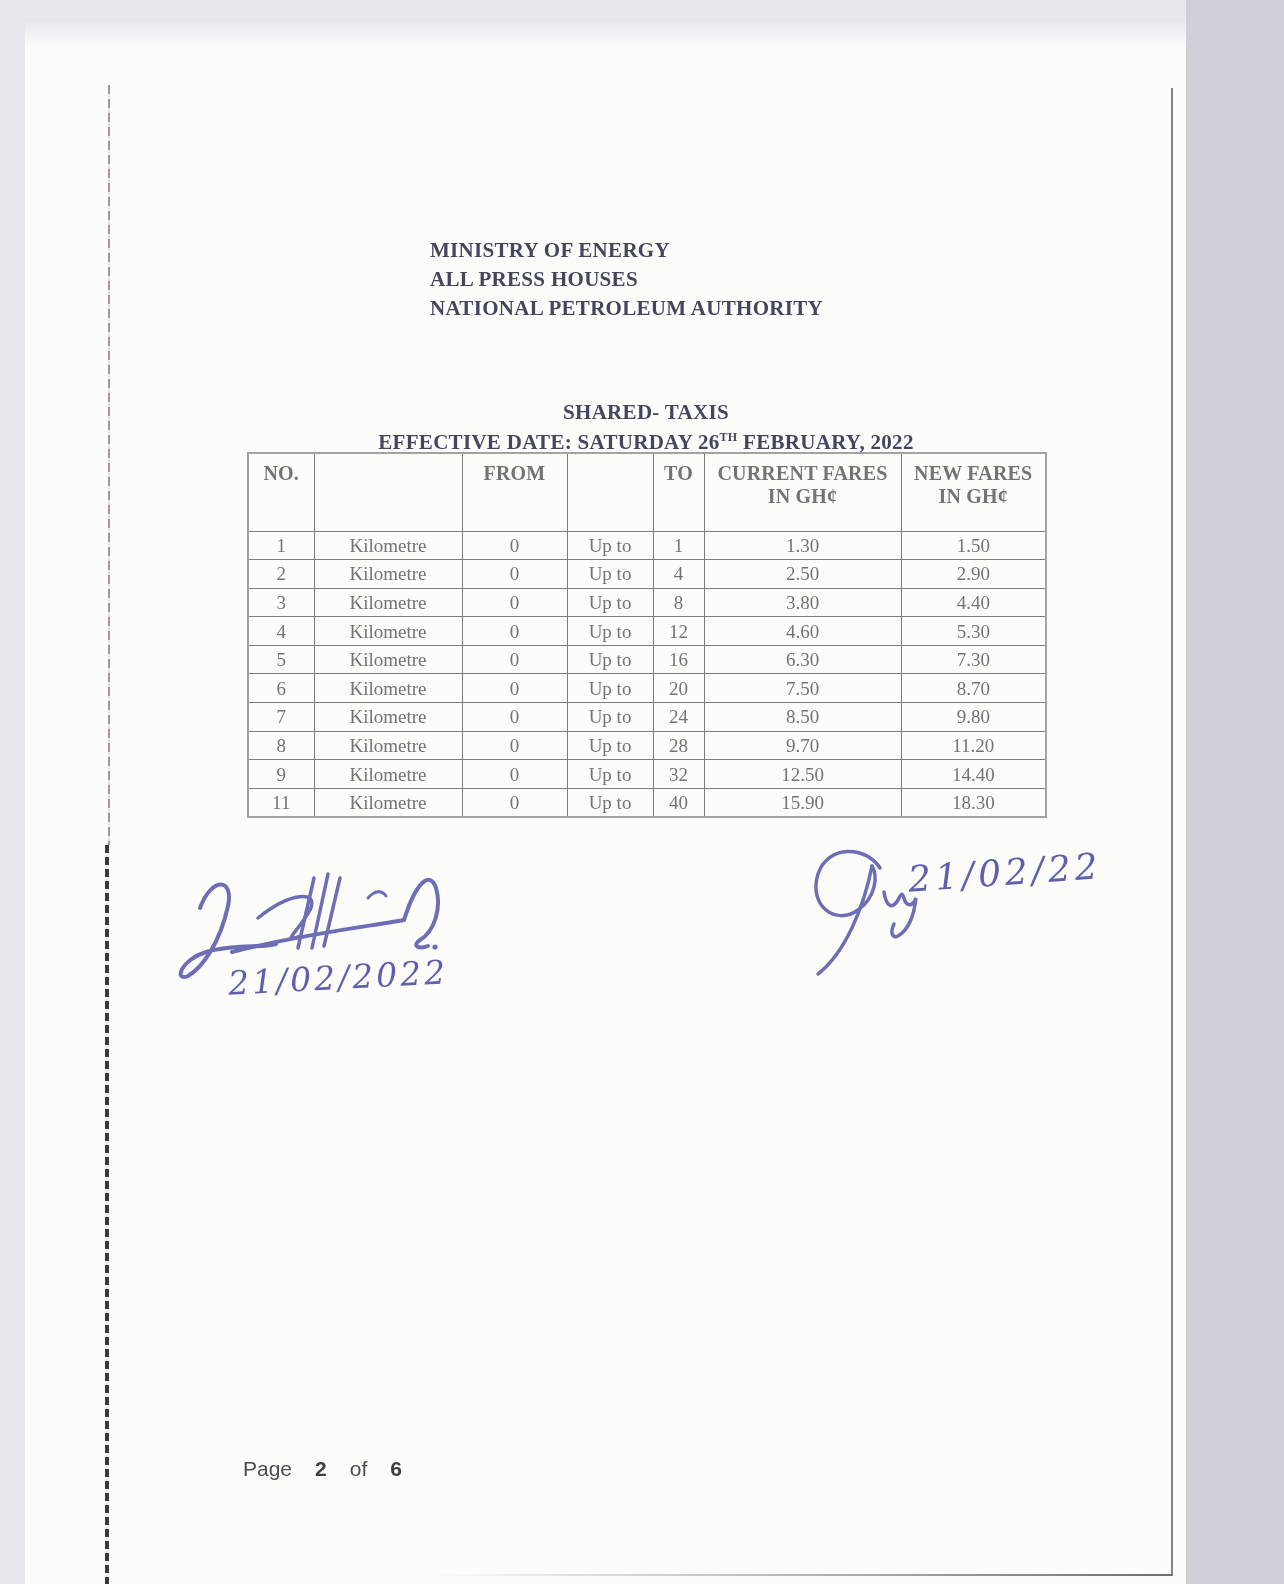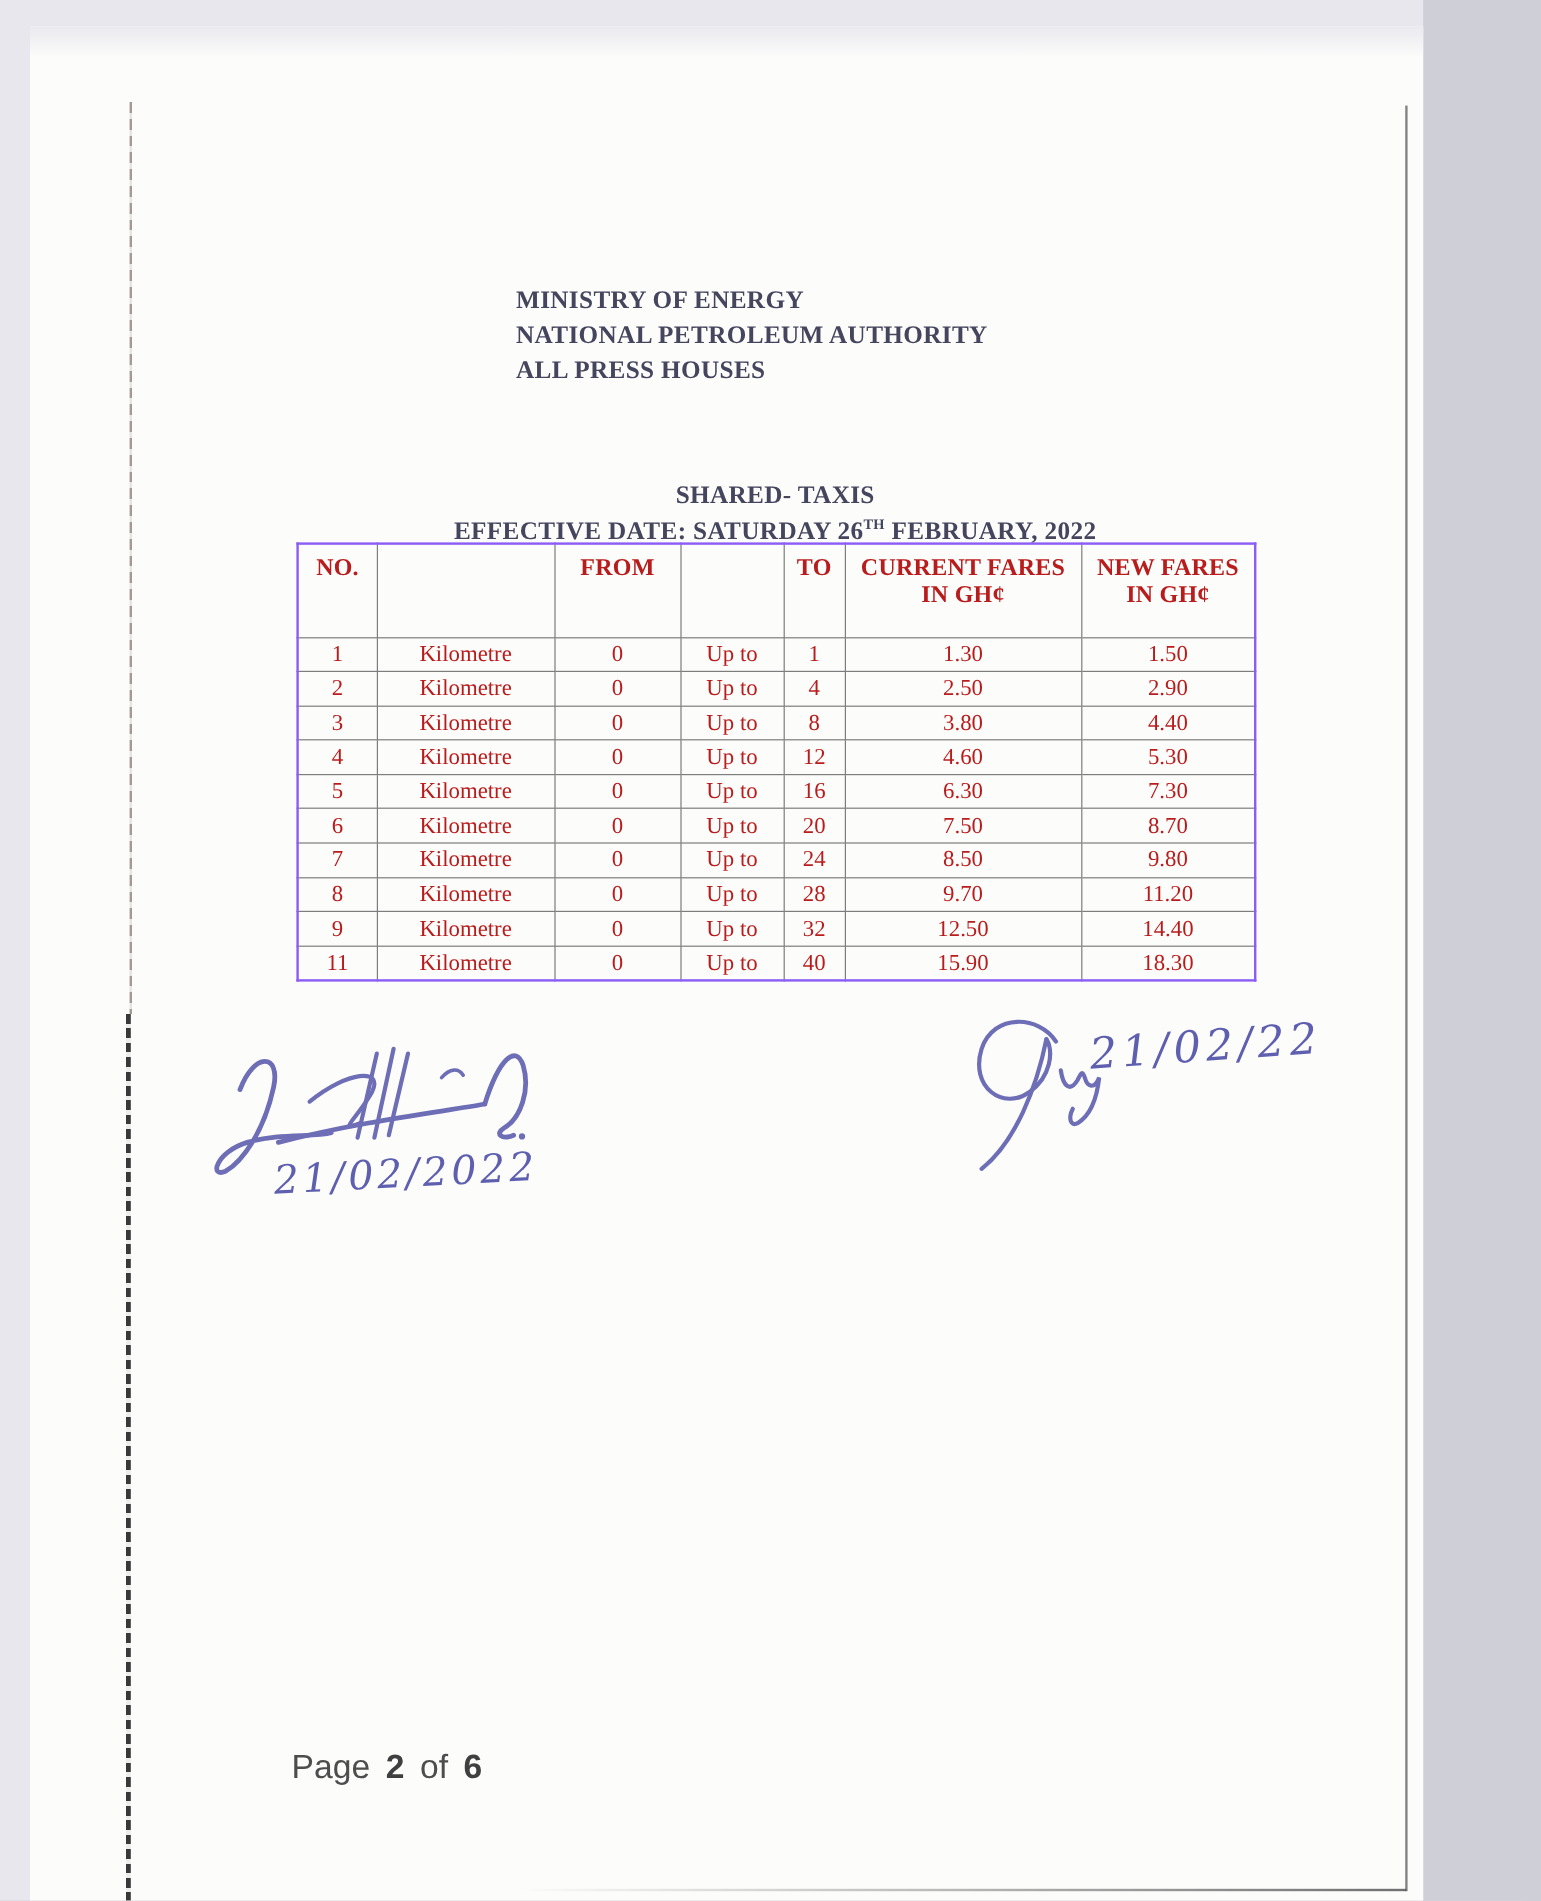--- a/index.html
+++ b/index.html
@@ -44,22 +44,22 @@
   .center-block {
     position:absolute; left:247px; top:400px; width:798px;
     text-align:center; font-weight:bold; font-size:21px; letter-spacing:.3px;
   }
   .center-block .eff { margin-top:5px; }
   .center-block sup { font-size:12px; }
 
   table.fare-table {
     position:absolute; left:247px; top:452px; width:798px;
     border-collapse:collapse; table-layout:fixed;
-    font-size:19px; color:#b91c1c;
-    border:2px solid #8b5cf6;
+    font-size:19px; color:#737373;
+    border:2px solid #a3a3a3;
   }
   .fare-table th, .fare-table td {
     border:1.5px solid #7d7d7d; text-align:center; padding:0;
     overflow:hidden; white-space:nowrap;
   }
   .fare-table thead tr { height:78px; }
   .fare-table thead th { vertical-align:top; padding-top:8px; font-size:20px; letter-spacing:.2px; }
   .fare-table tbody tr { height:28.6px; }
   .fare-table tbody td { line-height:1; }
 
@@ -67,40 +67,40 @@
   .sig-right { position:absolute; left:788px; top:840px; }
   .ink-text {
     position:absolute; color:#5f5fb0; font-style:italic;
     font-family:"DejaVu Serif", serif;
   }
   .date-left  { left:228px; top:958px; font-size:33px; letter-spacing:3px; transform:rotate(-3deg); }
   .date-right { left:908px; top:852px; font-size:36px; letter-spacing:4px; transform:rotate(-4deg); }
 
   .footer {
     position:absolute; left:243px; top:1457px;
-    font-family:"Liberation Sans", sans-serif; font-size:28px; color:#4d4d4d;
-    display:flex; gap:13px; align-items:baseline;
+    font-family:"Liberation Sans", sans-serif; font-size:21px; color:#4d4d4d;
+    display:flex; gap:23px; align-items:baseline;
   }
   .footer .num { font-weight:bold; color:#3f3f3f; }
 </style>
 </head>
 <body>
 
 <div class="scan">
   <div class="paper"></div>
   <div class="paper-topglow"></div>
   <div class="edge-left-top"></div>
   <div class="edge-left-bottom"></div>
   <div class="edge-right"></div>
   <div class="edge-bottom"></div>
 
   <div class="recipients">
     <div>MINISTRY OF ENERGY</div>
+    <div>ALL PRESS HOUSES</div>
     <div>NATIONAL PETROLEUM AUTHORITY</div>
-    <div>ALL PRESS HOUSES</div>
   </div>
 
   <div class="center-block">
     <div>SHARED- TAXIS</div>
     <div class="eff"><span>EFFECTIVE DATE: SATURDAY 26</span><sup>TH</sup><span> FEBRUARY, 2022</span></div>
   </div>
 
   <table class="fare-table">
     <colgroup>
       <col style="width:66px">

